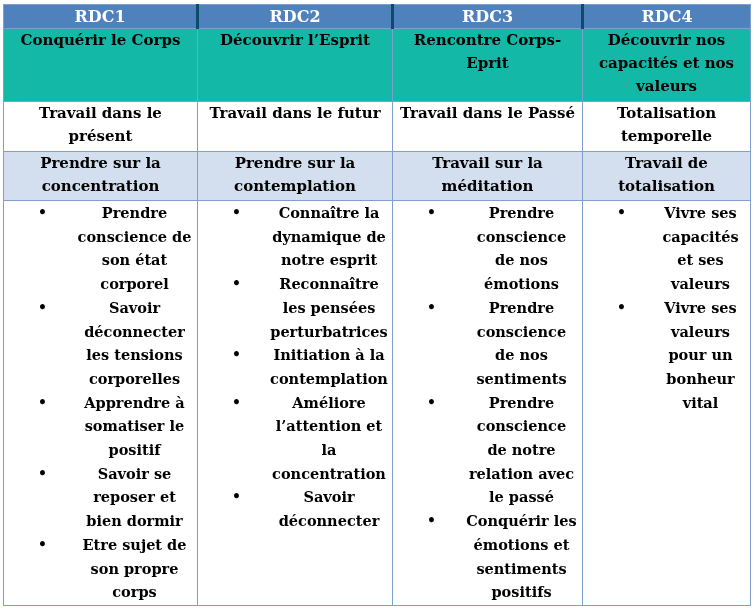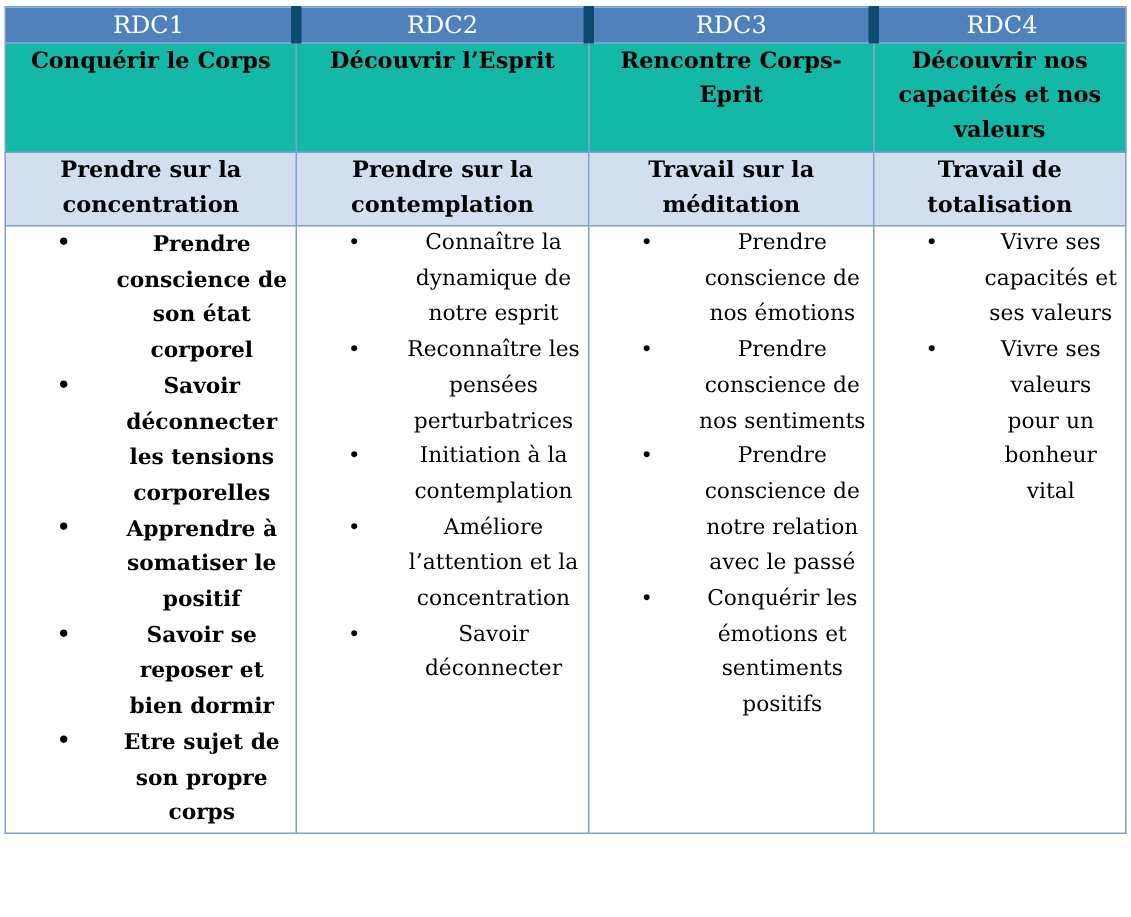--- a/index.html
+++ b/index.html
@@ -1,29 +1,29 @@
 <!DOCTYPE html>
 <html><head>
   <meta charset="utf-8">
   <style>
     html, body { margin: 0; padding: 0; background: #ffffff; }
     body { width: 754px; height: 611px; position: relative; overflow: hidden;
            font-family: "DejaVu Serif", "Liberation Serif", serif; color: #000; }
     table.rdc { position: absolute; left: 3px; top: 4px; width: 747px;
                 border-collapse: collapse; table-layout: fixed; }
     table.rdc td, table.rdc th { border: 1px solid #7f9fcf; padding: 0 4px;
-                vertical-align: top; text-align: center; }
+                vertical-align: top; text-align: center; font-weight: bold; }
     table.rdc col.c1 { width: 194px; }
     table.rdc col.c2 { width: 195px; }
     table.rdc col.c3 { width: 190px; }
     table.rdc col.c4 { width: 168px; }
     .hdr th { background: #4f81bd; color: #ffffff; font-weight: normal;
               font-size: 16px; line-height: 23px; height: 23px;
               border-top: 1px solid #4f81bd; border-color: #4f81bd; }
-    .hdr th + th { border-left: 7px solid #0c4a6e; }
+    .hdr th + th { border-left: 3px solid #0c4a6e; }
     .row-title td { background: #14b8a6; font-weight: bold; font-size: 15px;
                     line-height: 23px; height: 72px; }
     .row-time td { background: #ffffff; font-weight: bold; font-size: 15px;
                    line-height: 23px; height: 49px; padding-top: 2px; }
     .row-work td { background: #d3dfee; font-weight: bold; font-size: 15px;
                    line-height: 23px; height: 48px; }
     .row-body td { background: #ffffff; font-size: 14.5px; line-height: 23.7px;
                    height: 404px; text-align: left; padding-top: 2px; }
     .row-body td.bold { font-weight: bold; }
     ul.blist { list-style: none; margin: 0; padding: 0; }
@@ -45,20 +45,26 @@
     <th>RDC1</th>
     <th>RDC2</th>
     <th>RDC3</th>
     <th>RDC4</th>
   </tr>
   <tr class="row-title">
     <td>Conquérir le Corps</td>
     <td>Découvrir l’Esprit</td>
     <td>Rencontre Corps-Eprit</td>
     <td>Découvrir nos capacités et nos valeurs</td>
+  </tr>
+  <tr class="row-time">
+    <td>Travail dans le présent</td>
+    <td>Travail dans le futur</td>
+    <td>Travail dans le Passé</td>
+    <td>Totalisation temporelle</td>
   </tr>
   <tr class="row-work">
     <td>Prendre sur la concentration</td>
     <td>Prendre sur la contemplation</td>
     <td>Travail sur la méditation</td>
     <td>Travail de totalisation</td>
   </tr>
   <tr class="row-body">
     <td class="bold">
       <ul class="blist">

